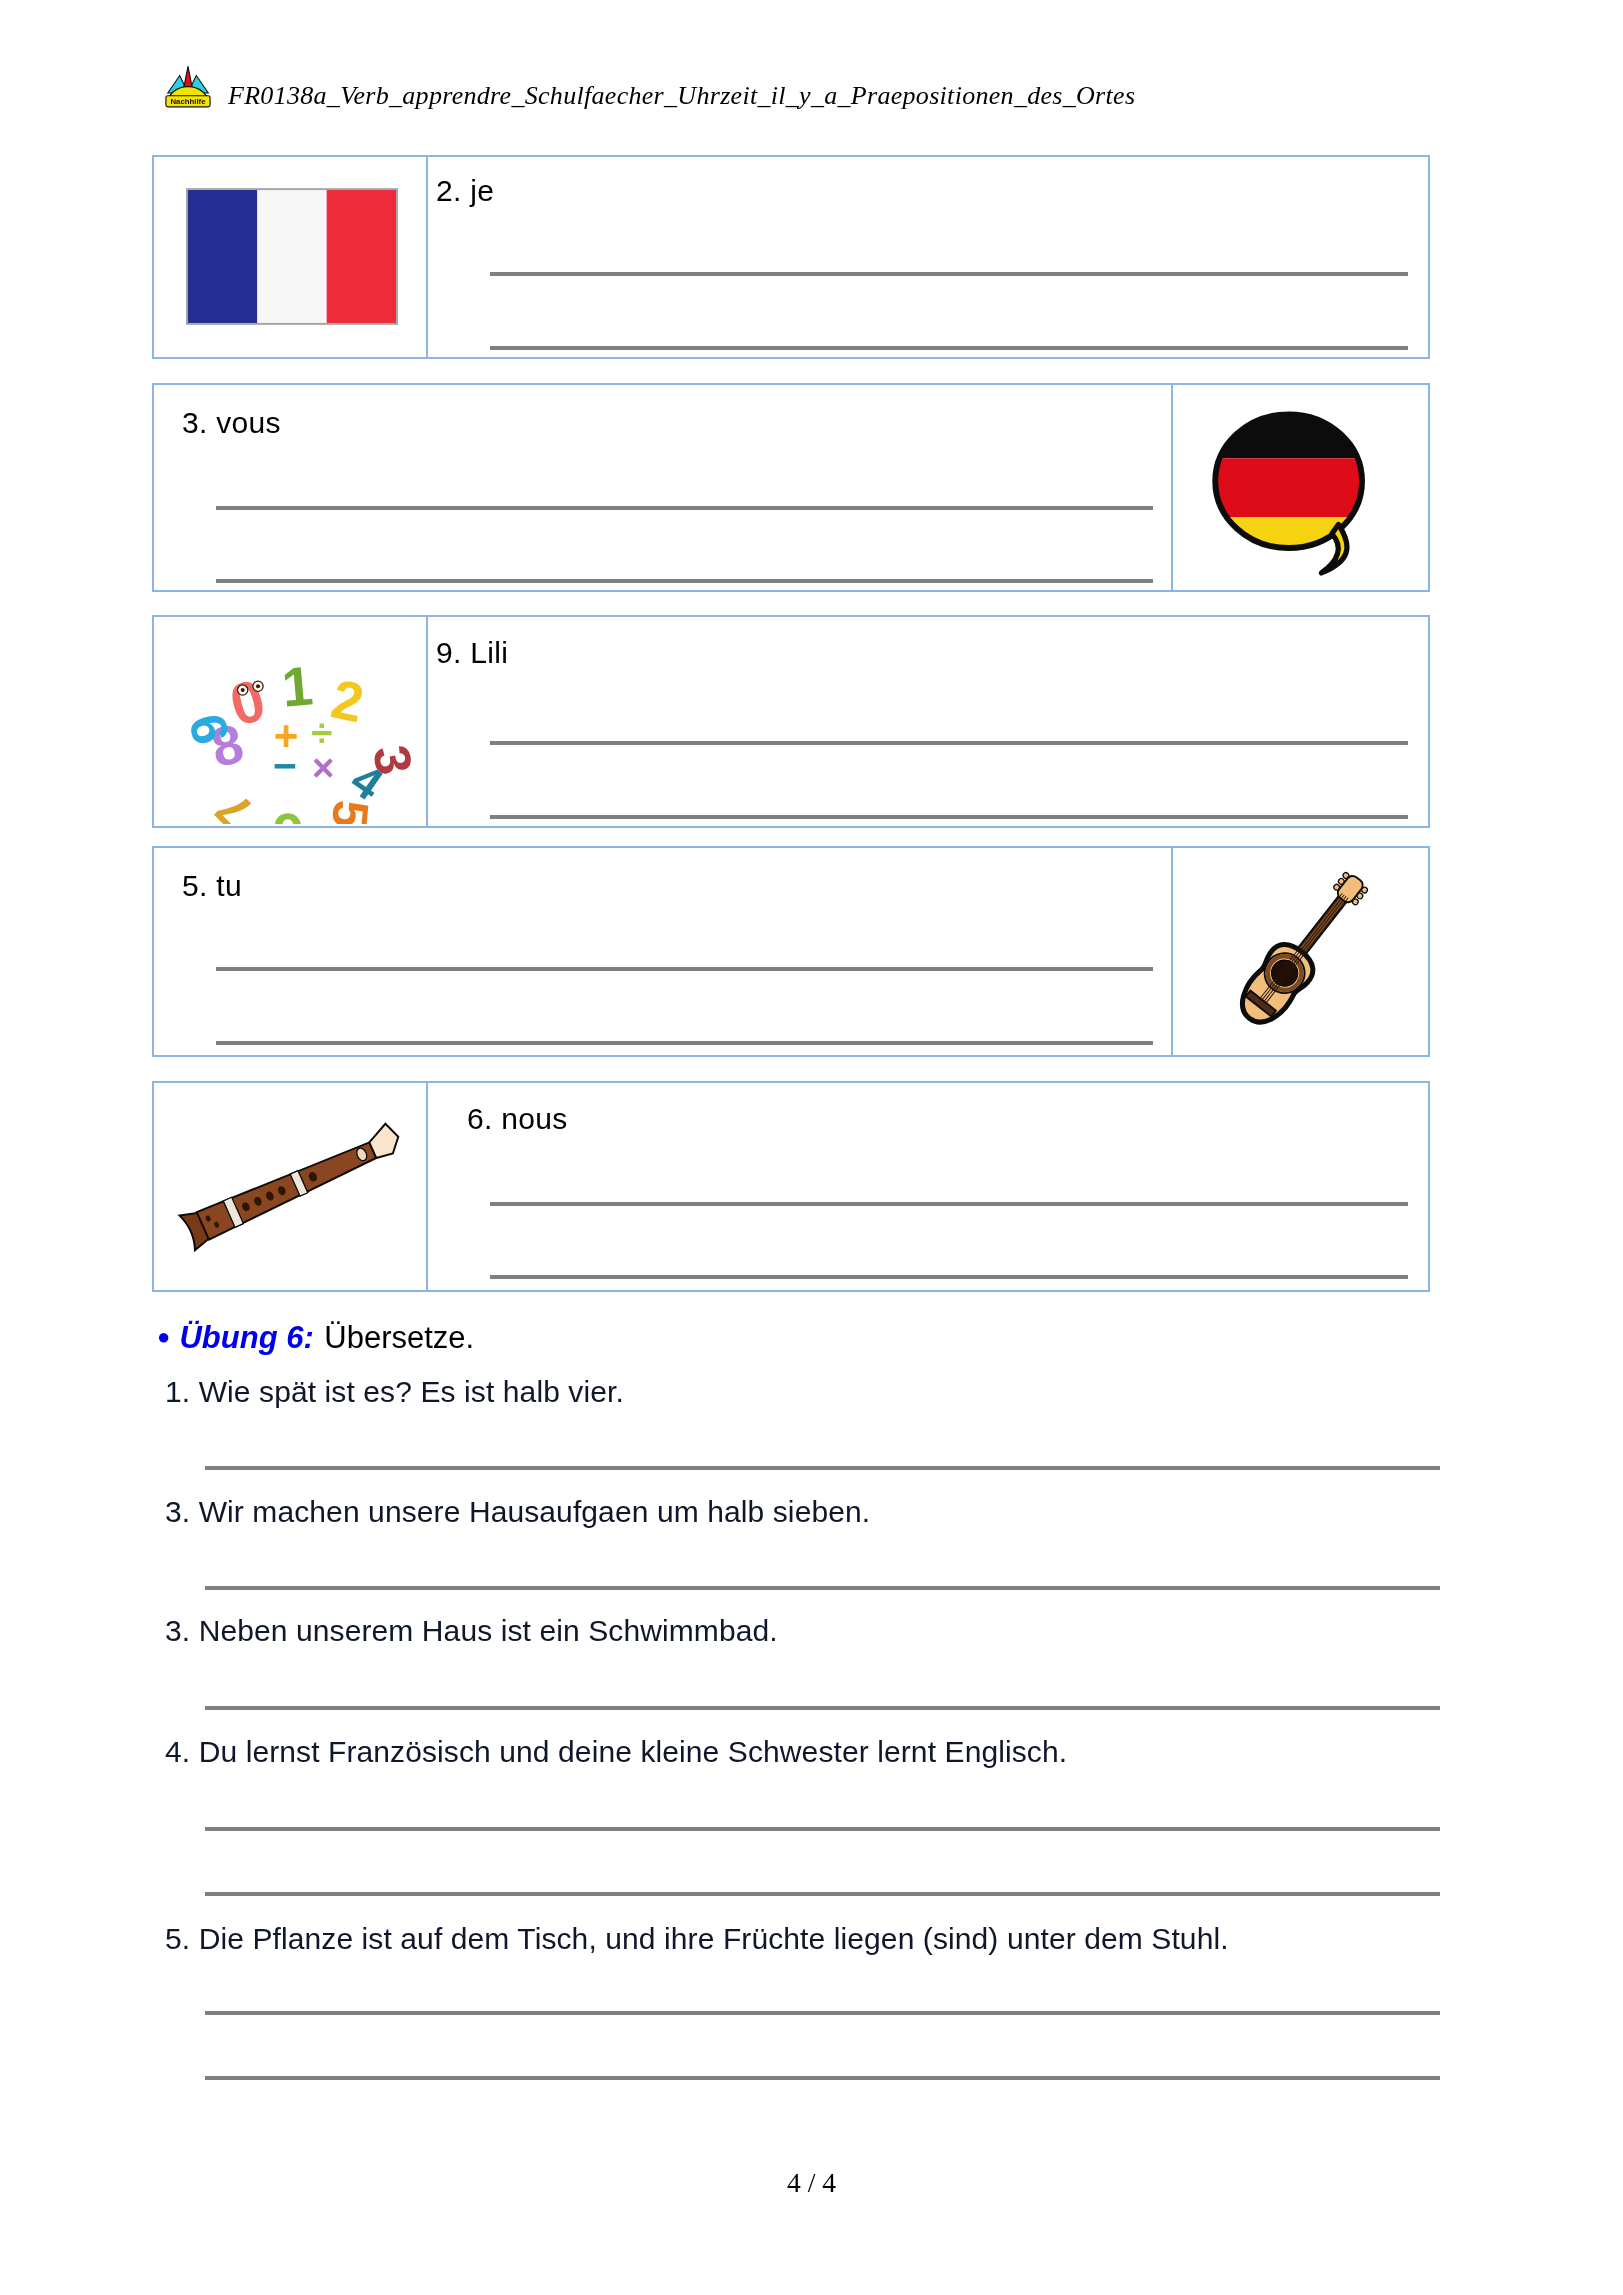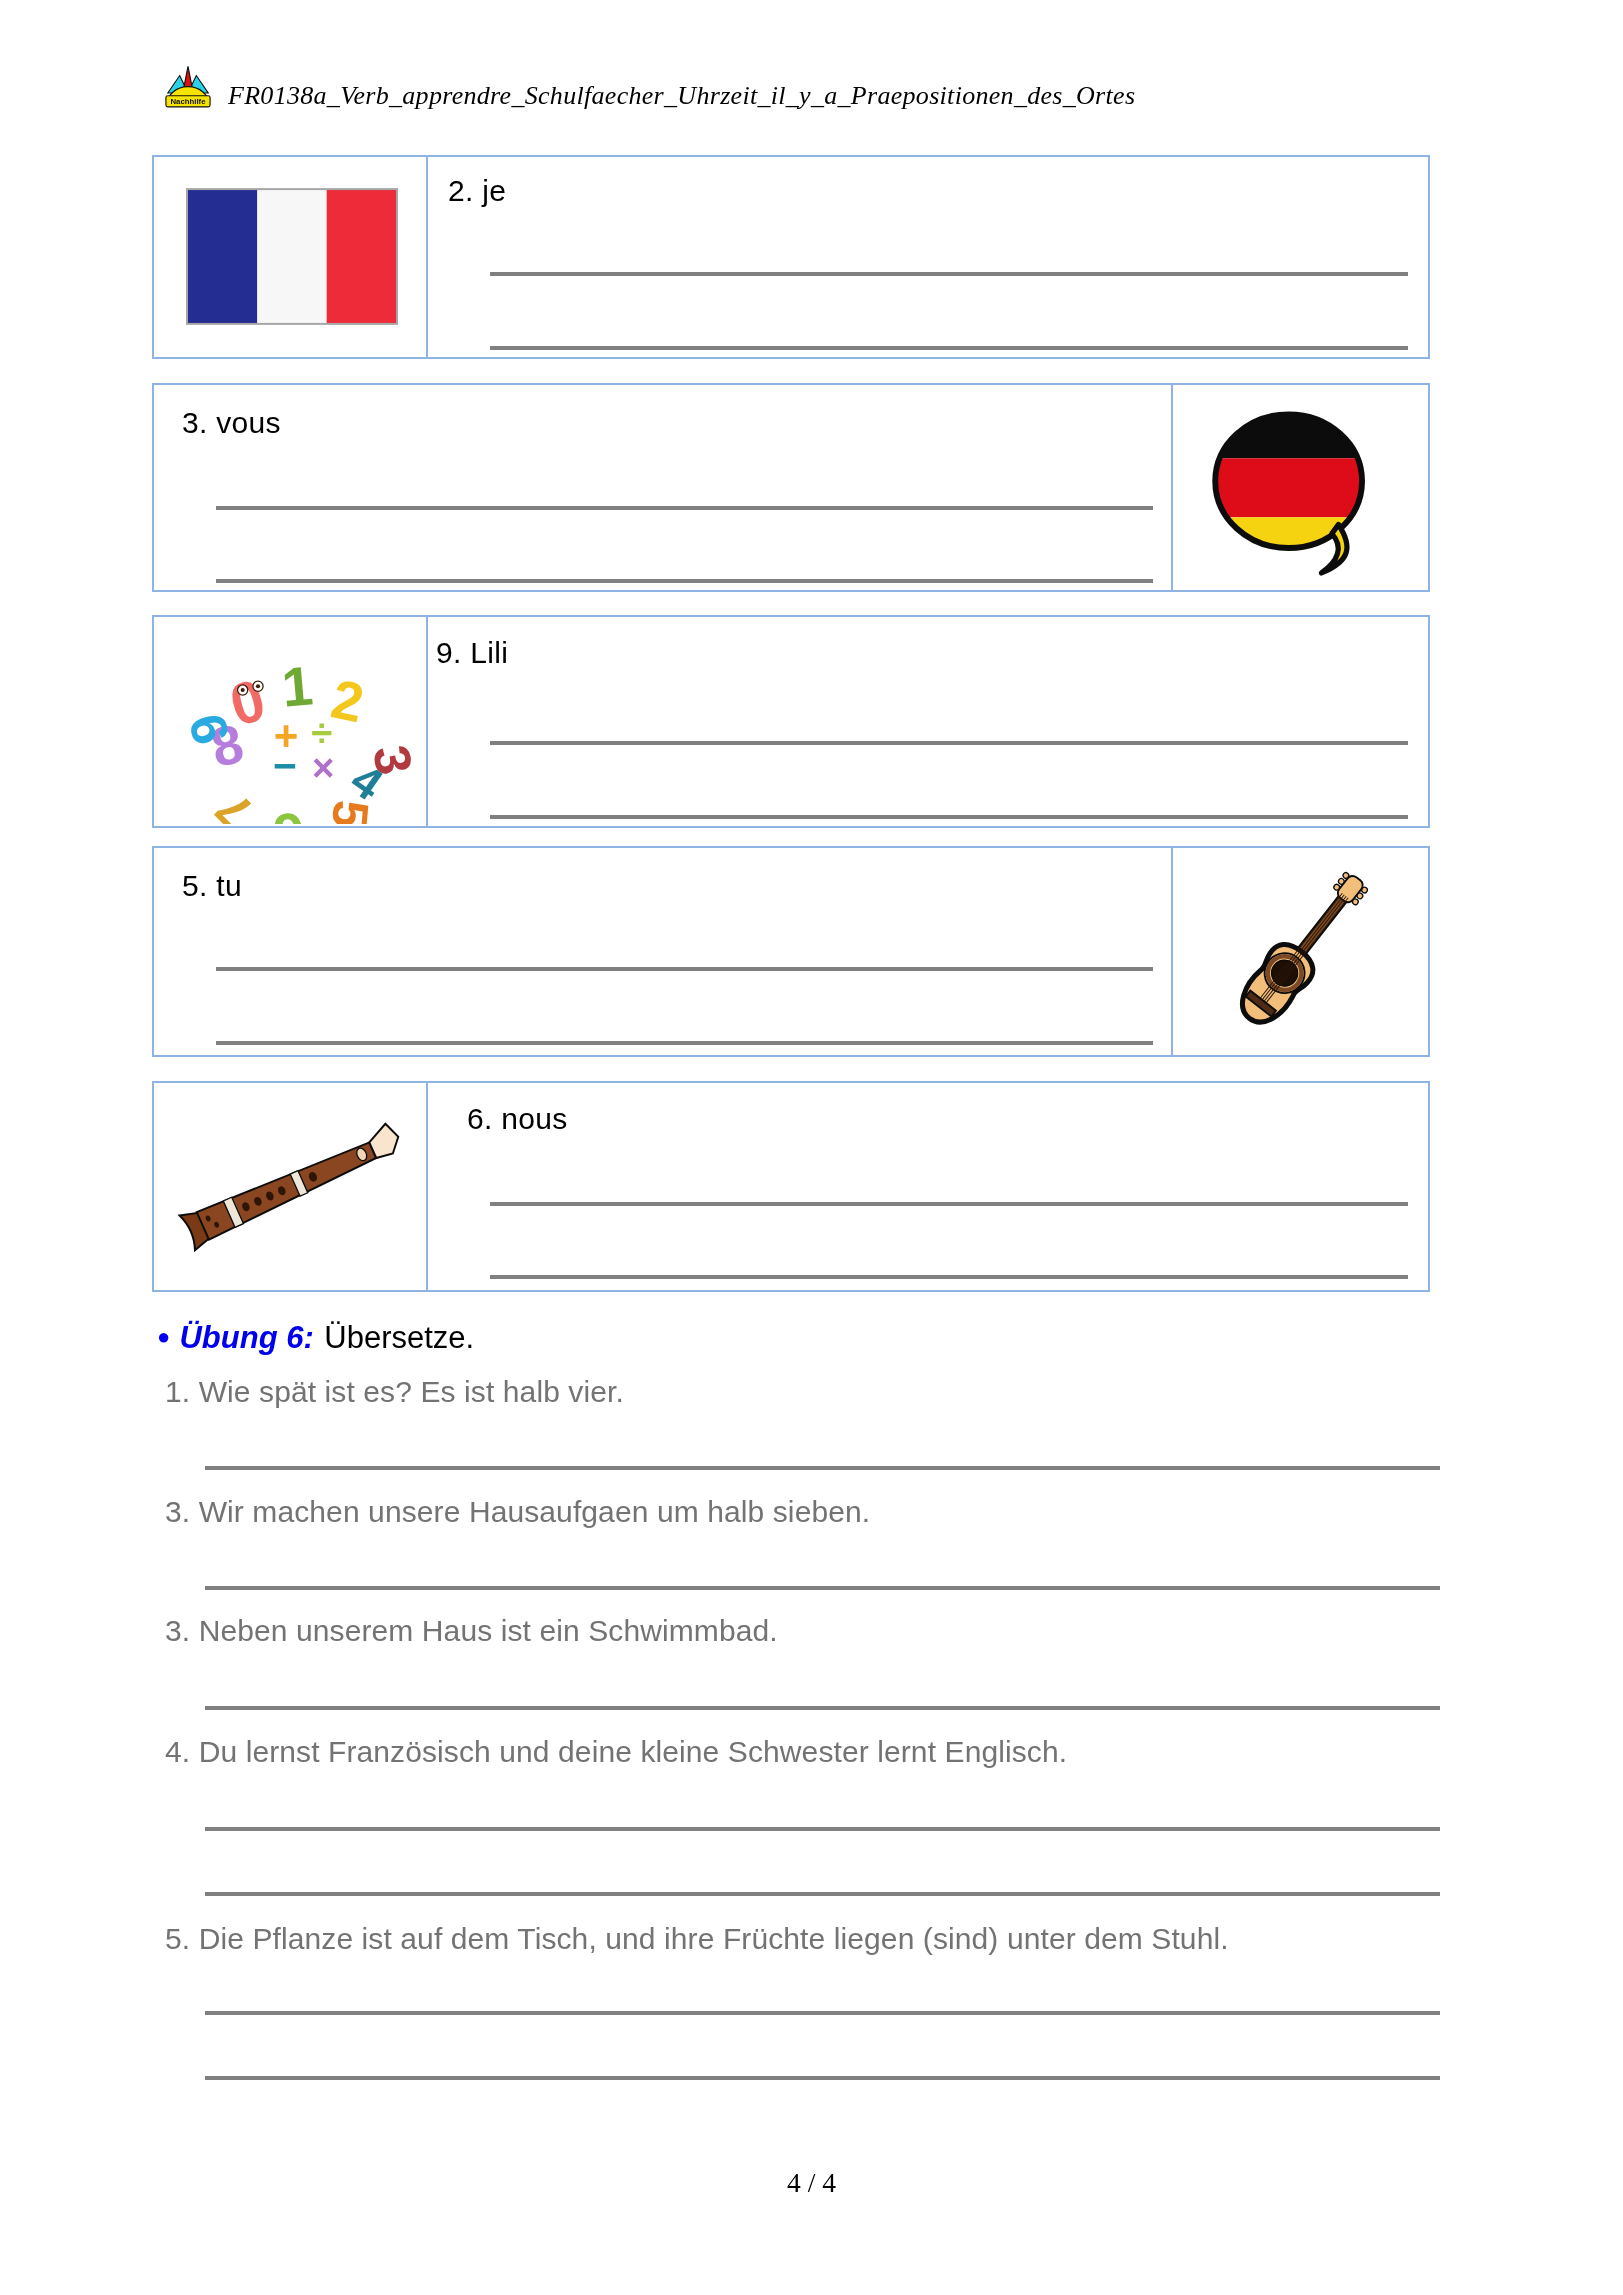--- a/index.html
+++ b/index.html
@@ -23,21 +23,21 @@
   .wline{
     position:absolute;height:3.9px;background:#808080;
   }
   .boxlabel{
     position:absolute;
     font-size:30px;color:#000;letter-spacing:0.3px;
     white-space:nowrap;
   }
   .sentence{
     position:absolute;left:165px;
-    font-size:30px;color:#737373;letter-spacing:0.1px;
+    font-size:30px;color:#0f172a;letter-spacing:0.1px;
     white-space:nowrap;
   }
   .doc-title{
     position:absolute;left:228px;top:81px;
     font-family:Liberation Serif, serif;
     font-style:italic;font-size:26px;color:#000;
     white-space:nowrap;letter-spacing:0.3px;
   }
   .heading{
     position:absolute;left:157px;top:1320px;
@@ -73,21 +73,21 @@
 
   <div class="box" style="left:152px;top:155px;width:1278px;height:204px;">
     <div class="vdiv" style="left:272px;"></div>
   </div>
   <svg class="abs" style="left:186px;top:188px;" width="212" height="137" viewBox="0 0 324 209">
     <rect x="2" y="2" width="107" height="205" fill="#232d92"></rect>
     <rect x="109" y="2" width="106" height="205" fill="#f7f7f7"></rect>
     <rect x="215" y="2" width="107" height="205" fill="#ed2b39"></rect>
     <rect x="1.5" y="1.5" width="321" height="206" fill="none" stroke="#a6a6a6" stroke-width="3"></rect>
   </svg>
-  <div class="boxlabel" style="left:436px;top:174px;margin-left:12px;">2. je</div>
+  <div class="boxlabel" style="left:436px;top:174px;">2. je</div>
   <div class="wline" style="left:490px;top:272px;width:918px;"></div>
   <div class="wline" style="left:490px;top:346px;width:918px;"></div>
 
   <div class="box" style="left:152px;top:383px;width:1278px;height:209px;">
     <div class="vdiv" style="left:1017px;"></div>
   </div>
   <div class="boxlabel" style="left:182px;top:406px;">3. vous</div>
   <div class="wline" style="left:216px;top:506px;width:937px;"></div>
   <div class="wline" style="left:216px;top:579px;width:937px;"></div>
   <svg class="abs" style="left:1210px;top:409px;" width="173" height="168" viewBox="0 0 264 256">

